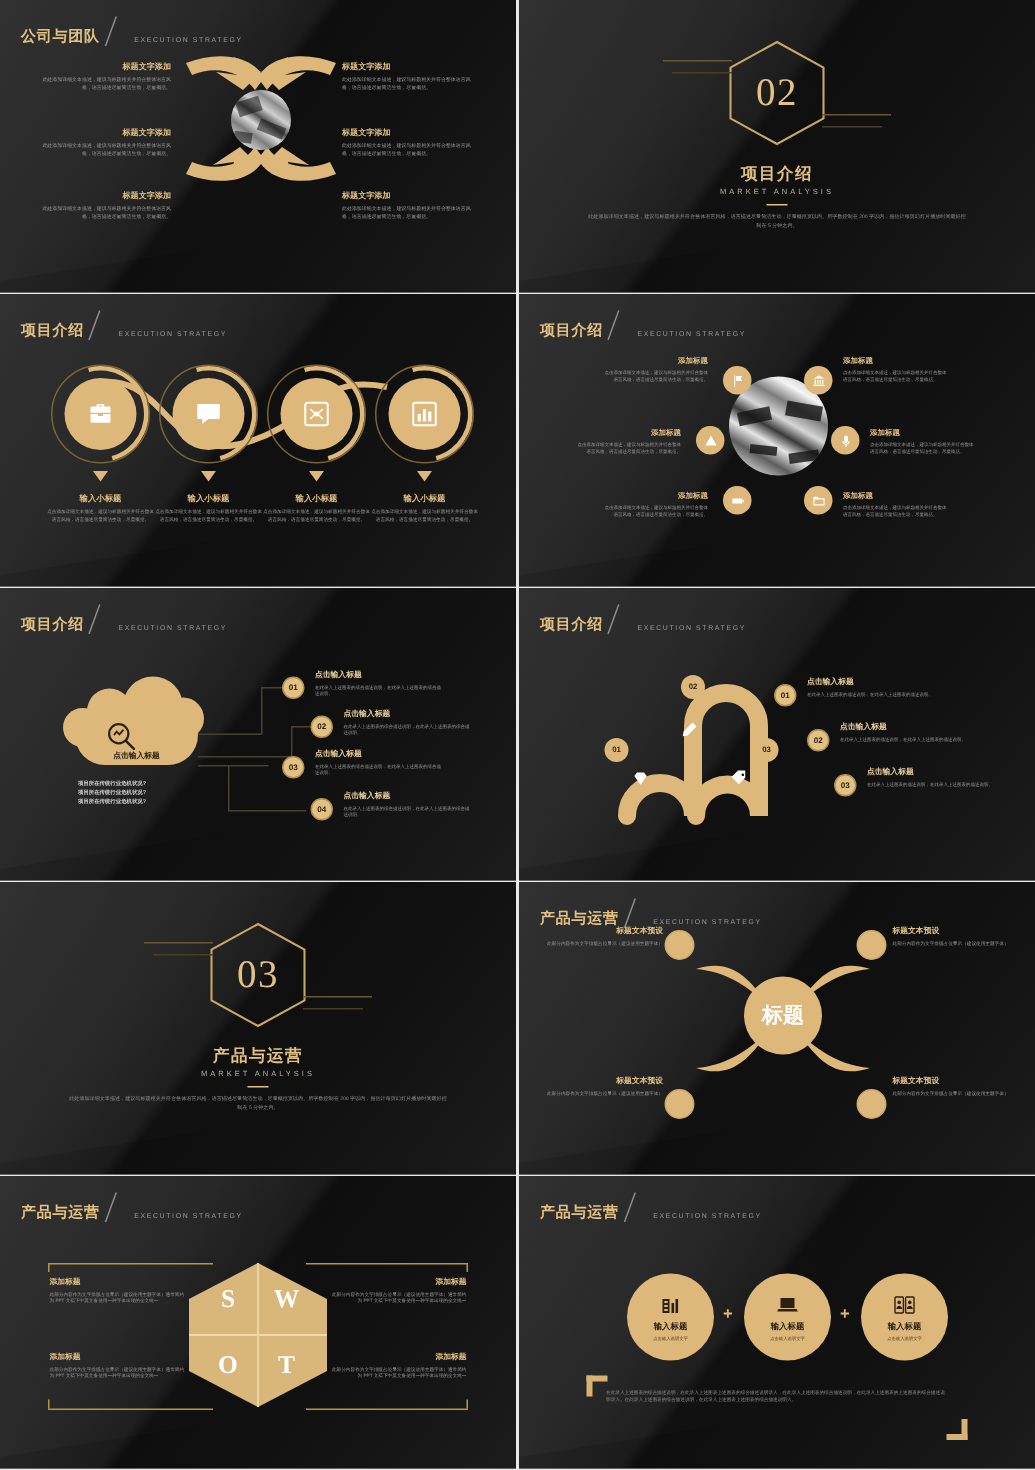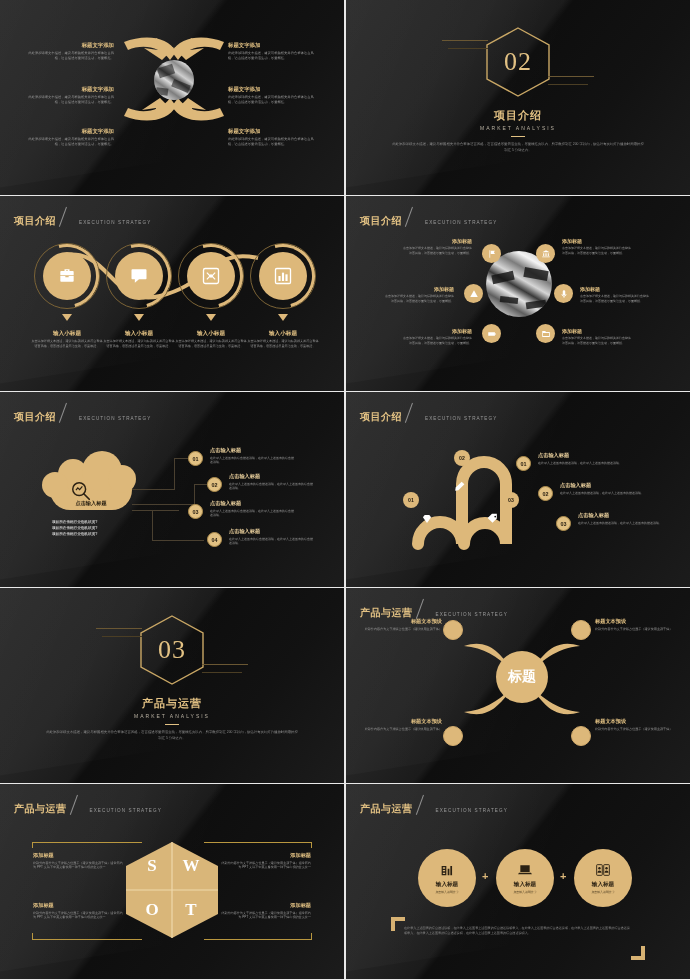--- a/index.html
+++ b/index.html
@@ -206,20 +206,25 @@
   .bracket.br{border-right:4px solid #d7b273; border-bottom:4px solid #d7b273;}
   .s10p{position:absolute; width:226px; color:#8f8f8f; font-size:3.1px; line-height:1.75;}
 </style>
 </head>
 <body>
 
 <div id="grid">
 
   <div class="slide">
     <div class="inner">
+      <div class="hdr">
+        <span class="cn">公司与团队</span>
+        <span class="slash"></span>
+        <span class="en">EXECUTION STRATEGY</span>
+      </div>
 
       <svg width="120" height="100" style="position:absolute;left:114px;top:30px;z-index:1">
         <g fill="#ddb87a">
           <path d="M10,12 C30,4 54,6 62,22 L56,30 C46,16 28,14 14,20 Z"></path>
           <path d="M60,18 L78,8 L76,20 L90,18 L72,30 Z"></path>
           <path d="M110,12 C90,4 66,6 58,22 L64,30 C74,16 92,14 106,20 Z"></path>
           <path d="M60,18 L42,8 L44,20 L30,18 L48,30 Z"></path>
           <path d="M10,86 C30,94 54,92 62,76 L56,68 C46,82 28,84 14,78 Z"></path>
           <path d="M58,80 L40,90 L42,78 L28,80 L46,68 Z"></path>
           <path d="M110,86 C90,94 66,92 58,76 L64,68 C74,82 92,84 106,78 Z"></path>

